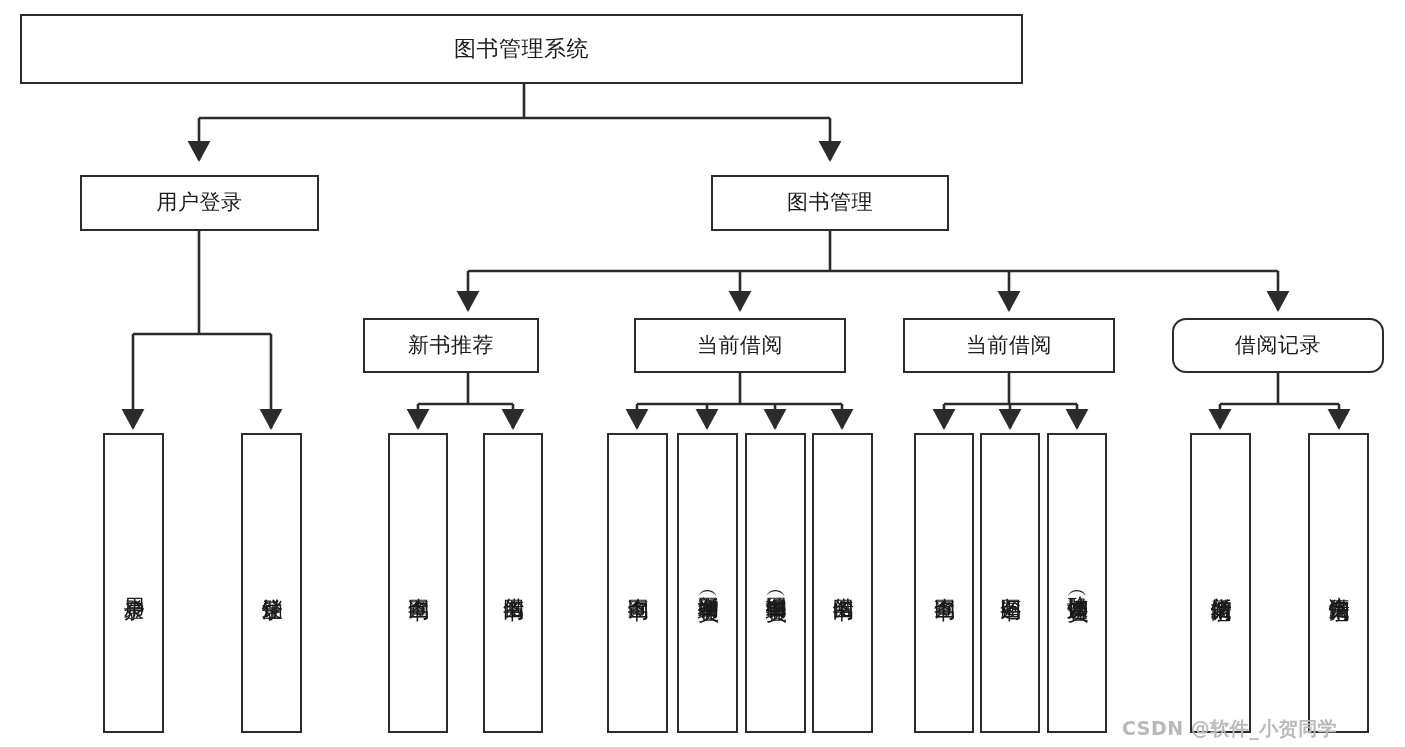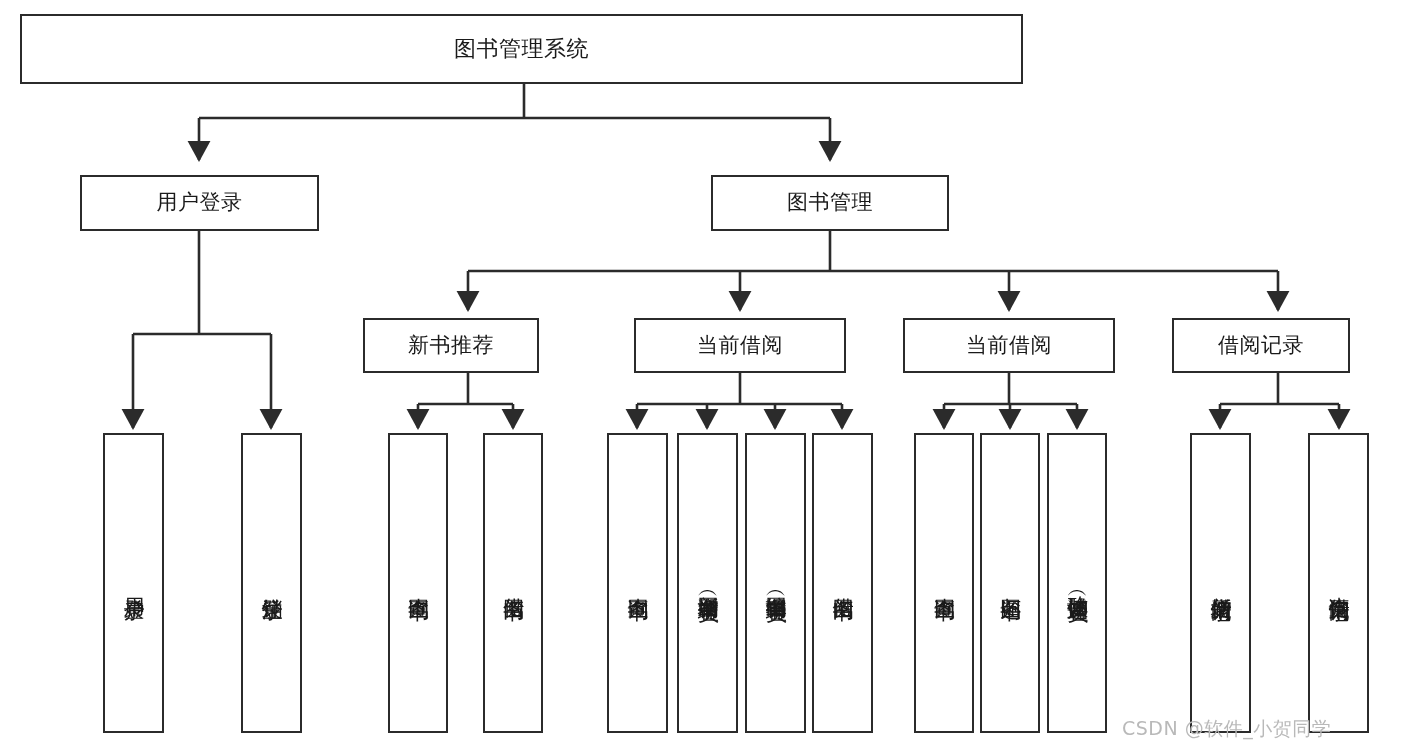--- a/index.html
+++ b/index.html
@@ -133,21 +133,21 @@
 
   <div class="node level2" style="left:363px; top:318px; width:176px; height:55px;">
     <span>新书推荐</span>
   </div>
   <div class="node level2" style="left:634px; top:318px; width:212px; height:55px;">
     <span>当前借阅</span>
   </div>
   <div class="node level2" style="left:903px; top:318px; width:212px; height:55px;">
     <span>当前借阅</span>
   </div>
-  <div class="node level2" style="left:1172px; top:318px; width:178px; height:55px;">
+  <div class="node level2" style="left:1172px; top:318px; width:212px; height:55px;border-radius:14px;">
     <span>借阅记录</span>
   </div>
 
   <div class="node leaf" style="left:103px; top:433px; width:61px; height:300px;">
     <span class="vtext">用户登录</span>
   </div>
   <div class="node leaf" style="left:241px; top:433px; width:61px; height:300px;">
     <span class="vtext">注销登录</span>
   </div>
 
@@ -181,15 +181,15 @@
     <span class="vtext">确认归还（管理员）</span>
   </div>
 
   <div class="node leaf" style="left:1190px; top:433px; width:61px; height:300px;">
     <span class="vtext">新增借阅记录</span>
   </div>
   <div class="node leaf" style="left:1308px; top:433px; width:61px; height:300px;">
     <span class="vtext">查询借阅记录</span>
   </div>
 
-  <div class="watermark" style="left:1122px; top:716px;">CSDN @软件_小贺同学</div>
+  <div class="watermark" style="left:1122px; top:716px;font-weight:bold;">CSDN @软件_小贺同学</div>
 
 </div>
 
 </body></html>

